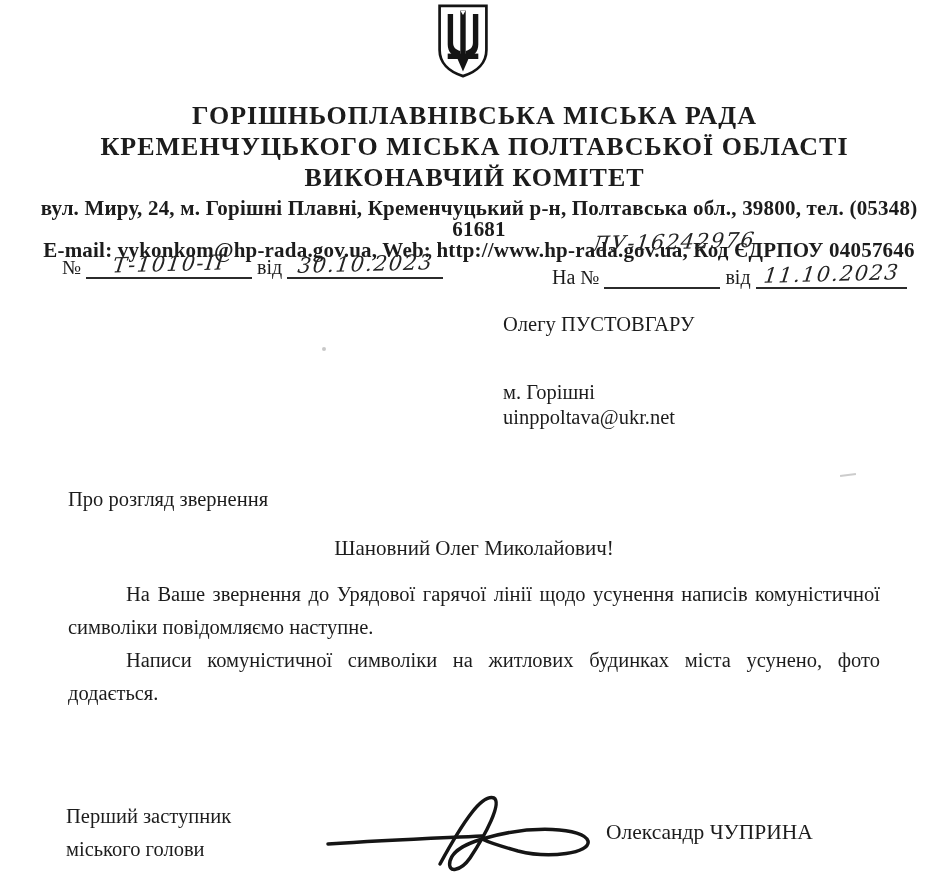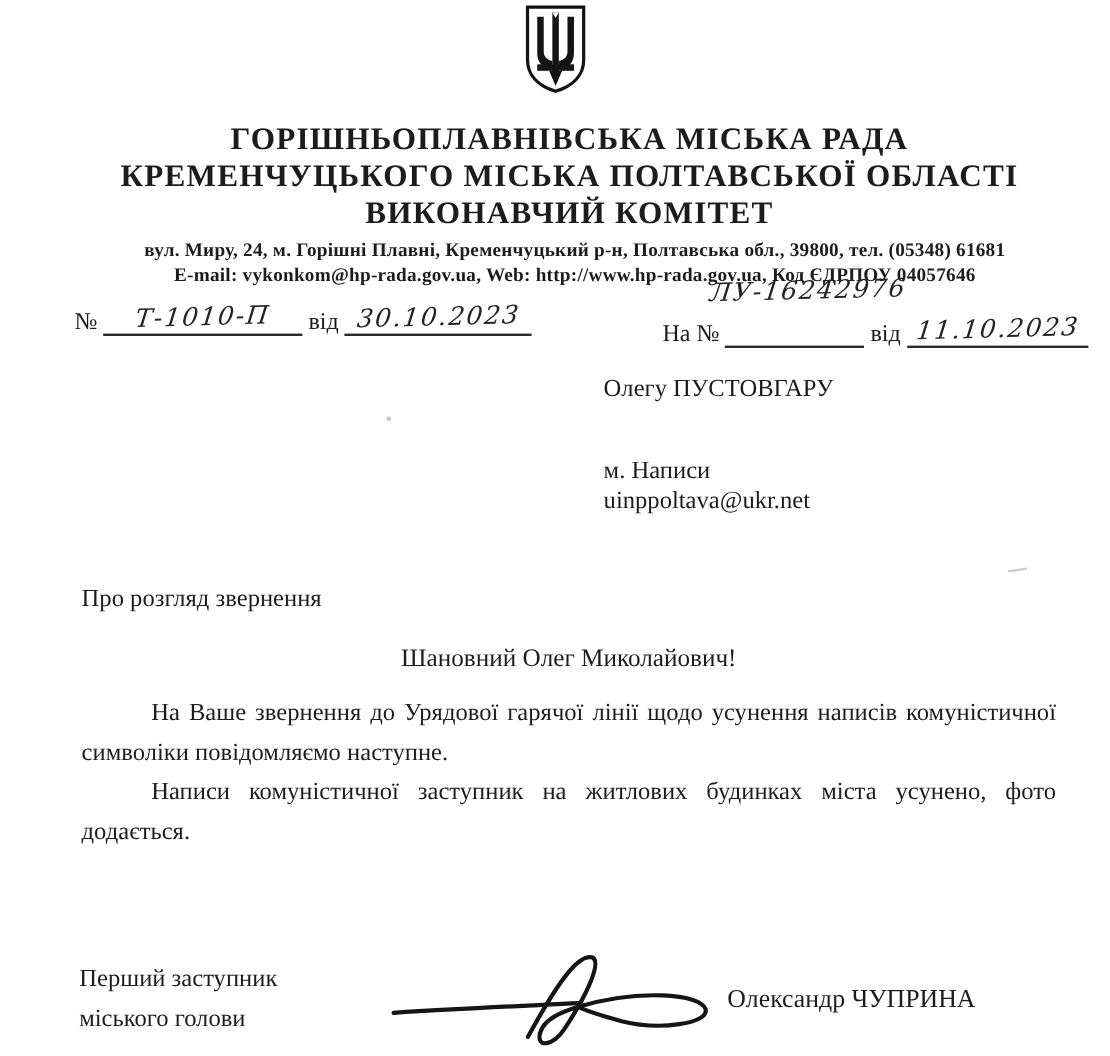--- a/index.html
+++ b/index.html
@@ -9,21 +9,21 @@
     background:#ffffff;
     color:#1c1c1c;
     font-family:"Liberation Serif", serif;
     overflow:hidden;
   }
   
   .emblem { position:absolute; left:436px; top:2px; width:54px; height:78px; }
   
   .letterhead { position:absolute; top:100px; left:0; width:100%; text-align:center; }
   .org-line { font-size:26px; font-weight:bold; letter-spacing:1px; line-height:31px;padding-left:24px; }
-  .addr-line { font-size:16px; font-weight:bold; line-height:21px; letter-spacing:0.2px;padding-left:33px; }
+  .addr-line { font-size:21px; font-weight:bold; line-height:21px; letter-spacing:0.2px;padding-left:33px; }
   .addr-gap { margin-top:5px; }
   
   .ref-left  { position:absolute; left:62px;  top:252px; font-size:20px; white-space:nowrap; }
   .ref-right { position:absolute; left:552px; top:262px; font-size:20px; white-space:nowrap; }
   .hand-note { position:absolute; left:592px; top:230px; font-size:20px; }
   .uline {
     display:inline-block; border-bottom:2px solid #2b2b2b;
     text-align:center; padding:0 8px 1px; vertical-align:bottom;
   }
   .uline.blank { min-width:100px; height:24px; }
@@ -94,34 +94,34 @@
 
   <div class="ref-right">
     <span class="printed-label">На №</span>
     <span class="uline blank"><span class="hw"></span></span>
     <span class="printed-label">від</span>
     <span class="uline" style="min-width:135px"><span class="hw">11.10.2023</span></span>
   </div>
 
   <div class="recipient">
     <div class="name">Олегу ПУСТОВГАРУ</div>
-    <div>м. Написи</div>
+    <div>м. Горішні</div>
     <div>uinppoltava@ukr.net</div>
   </div>
 
   <div class="speck"></div>
   <div class="dash-artifact"></div>
 
   <div class="subject">Про розгляд звернення</div>
 
   <div class="salutation">Шановний Олег Миколайович!</div>
 
   <div class="letter-body">
     <p>На Ваше звернення до Урядової гарячої лінії щодо усунення написів комуністичної символіки повідомляємо наступне.</p>
-    <p>Написи комуністичної заступник на житлових будинках міста усунено, фото додається.</p>
+    <p>Написи комуністичної символіки на житлових будинках міста усунено, фото додається.</p>
   </div>
 
   <div class="sig-title">
     <div>Перший заступник</div>
     <div>міського голови</div>
   </div>
 
   <div class="sig-scribble">
     <svg viewBox="0 0 300 90" width="300" height="90" aria-hidden="true">
       <g fill="none" stroke="#151515" stroke-width="3.5" stroke-linecap="round">

